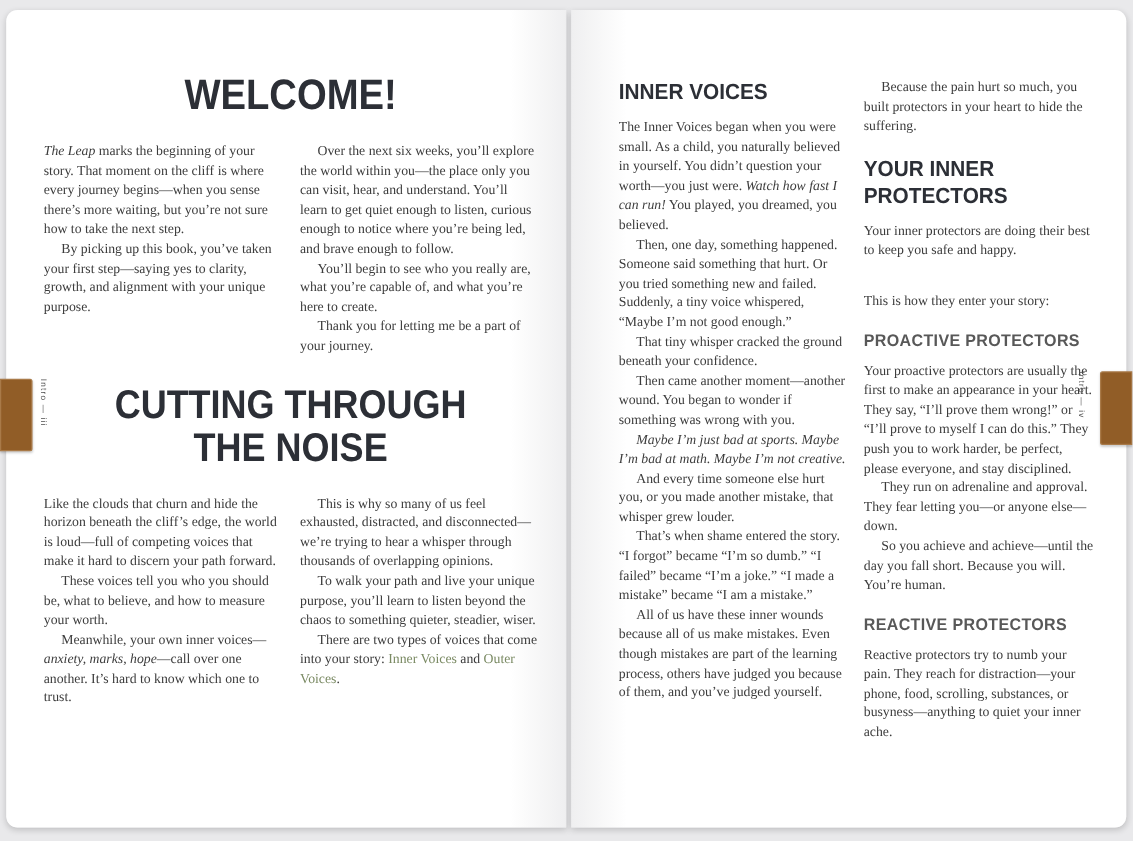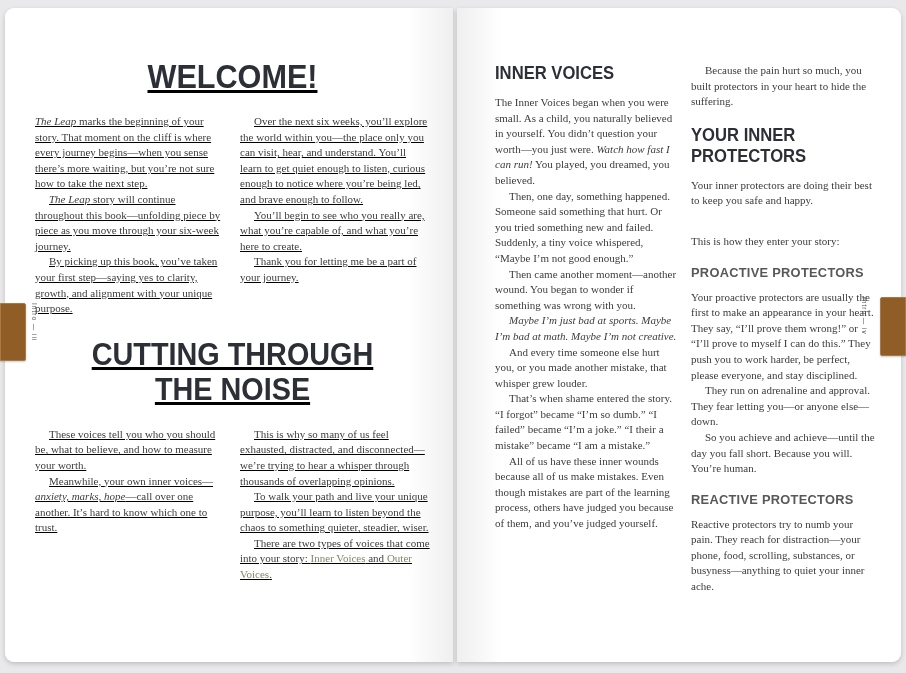--- a/index.html
+++ b/index.html
@@ -11,21 +11,20 @@
   }
   .spread { position:absolute; top:8px; left:5px; width:896px; height:654px; }
   .page {
     position:absolute; top:0; height:654px; background:#ffffff;
     box-shadow:0 2px 5px rgba(0,0,0,0.18);
   }
   .page-left {
     left:0; width:448px; border-radius:9px 0 0 9px;
     background:linear-gradient(to right,#ffffff 90%,#efeff0 100%);
     padding:0 23px 0 30px;
-    text-decoration:underline;
   }
   .page-right {
     left:452px; width:444px; border-radius:0 9px 9px 0;
     background:linear-gradient(to left,#ffffff 90%,#efeff0 100%);
     padding:0 26px 0 38px;
   }
   .h1 {
     font-family:"Liberation Sans", sans-serif; font-weight:700;
     color:#2c2f36; text-align:center; letter-spacing:0;
     transform:scaleX(0.9); transform-origin:center;
@@ -73,54 +72,55 @@
 </head>
 <body>
 
 <div class="spread">
 
   <div class="page page-left">
     <div class="h1 h1-welcome">WELCOME!</div>
     <div class="cols">
       <div class="col">
           <p><span class="i">The Leap</span><span> marks the beginning of your story. That moment on the cliff is where every journey begins—when you sense there’s more waiting, but you’re not sure how to take the next step.</span></p>
-          <p class="indent"><span class="i">The Leap</span><span> story will continue throughout this book—unfolding piece by piece as you move through your six-week journey.</span></p>
           <p class="indent"><span>By picking up this book, you’ve taken your first step—saying yes to clarity, growth, and alignment with your unique purpose.</span></p>
         </div>
       <div class="col">
           <p class="indent"><span>Over the next six weeks, you’ll explore the world within you—the place only you can visit, hear, and understand.  You’ll learn to get quiet enough to listen, curious enough to notice where you’re being led, and brave enough to follow.</span></p>
           <p class="indent"><span>You’ll begin to see who you really are, what you’re capable of, and what you’re here to create.</span></p>
           <p class="indent"><span>Thank you for letting me be a part of your journey.</span></p>
         </div>
     </div>
     <div class="h1 h1-noise">CUTTING THROUGH
 THE NOISE</div>
     <div class="cols">
       <div class="col">
+          <p><span>Like the clouds that churn and hide the horizon beneath the cliff’s edge, the world is loud—full of competing voices that make it hard to discern your path forward.</span></p>
           <p class="indent"><span>These voices tell you who you should be, what to believe, and how to measure your worth.</span></p>
           <p class="indent"><span>Meanwhile, your own inner voices—</span><span class="i">anxiety, marks, hope</span><span>—call over one another. It’s hard to know which one to trust.</span></p>
         </div>
       <div class="col">
           <p class="indent"><span>This is why so many of us feel exhausted, distracted, and disconnected—we’re trying to hear a whisper through thousands of overlapping opinions.</span></p>
           <p class="indent"><span>To walk your path and live your unique purpose, you’ll learn to listen beyond the chaos to something quieter, steadier, wiser.</span></p>
           <p class="indent"><span>There are two types of voices that come into your story: </span><span class="g">Inner Voices</span><span> and </span><span class="g">Outer Voices</span><span>.</span></p>
         </div>
     </div>
   </div>
 
   <div class="page page-right">
     <div class="cols">
       <div class="col">
           <div class="h2">INNER VOICES</div>
           <p><span>The Inner Voices began when you were small. As a child, you naturally believed in yourself. You didn’t question your worth—you just were. </span><span class="i">Watch how fast I can run!</span><span> You played, you dreamed, you believed.</span></p>
           <p class="indent"><span>Then, one day, something happened. Someone said something that hurt. Or you tried something new and failed. Suddenly, a tiny voice whispered, “Maybe I’m not good enough.”</span></p>
+          <p class="indent"><span>That tiny whisper cracked the ground beneath your confidence.</span></p>
           <p class="indent"><span>Then came another moment—another wound. You began to wonder if something was wrong with you.</span></p>
           <p class="indent"><span class="i">Maybe I’m just bad at sports. Maybe I’m bad at math. Maybe I’m not creative.</span></p>
           <p class="indent"><span>And every time someone else hurt you, or you made another mistake, that whisper grew louder.</span></p>
-          <p class="indent"><span>That’s when shame entered the story. “I forgot” became “I’m so dumb.” “I failed” became “I’m a joke.” “I their a mistake” became “I am a mistake.”</span></p>
+          <p class="indent"><span>That’s when shame entered the story. “I forgot” became “I’m so dumb.” “I failed” became “I’m a joke.” “I made a mistake” became “I am a mistake.”</span></p>
           <p class="indent"><span>All of us have these inner wounds because all of us make mistakes. Even though mistakes are part of the learning process, others have judged you because of them, and you’ve judged yourself.</span></p>
         </div>
       <div class="col">
           <p class="indent"><span>Because the pain hurt so much, you built protectors in your heart to hide the suffering.</span></p>
           <div class="h2">YOUR INNER PROTECTORS</div>
           <p><span>Your inner protectors are doing their best to keep you safe and happy.</span></p>
           <p class="spaced"><span>This is how they enter your story:</span></p>
           <div class="h3">PROACTIVE PROTECTORS</div>
           <p><span>Your proactive protectors are usually the first to make an appearance in your heart. They say, “I’ll prove them wrong!” or “I’ll prove to myself I can do this.” They push you to work harder, be perfect, please everyone, and stay disciplined.</span></p>
           <p class="indent"><span>They run on adrenaline and approval. They fear letting you—or anyone else—down.</span></p>

